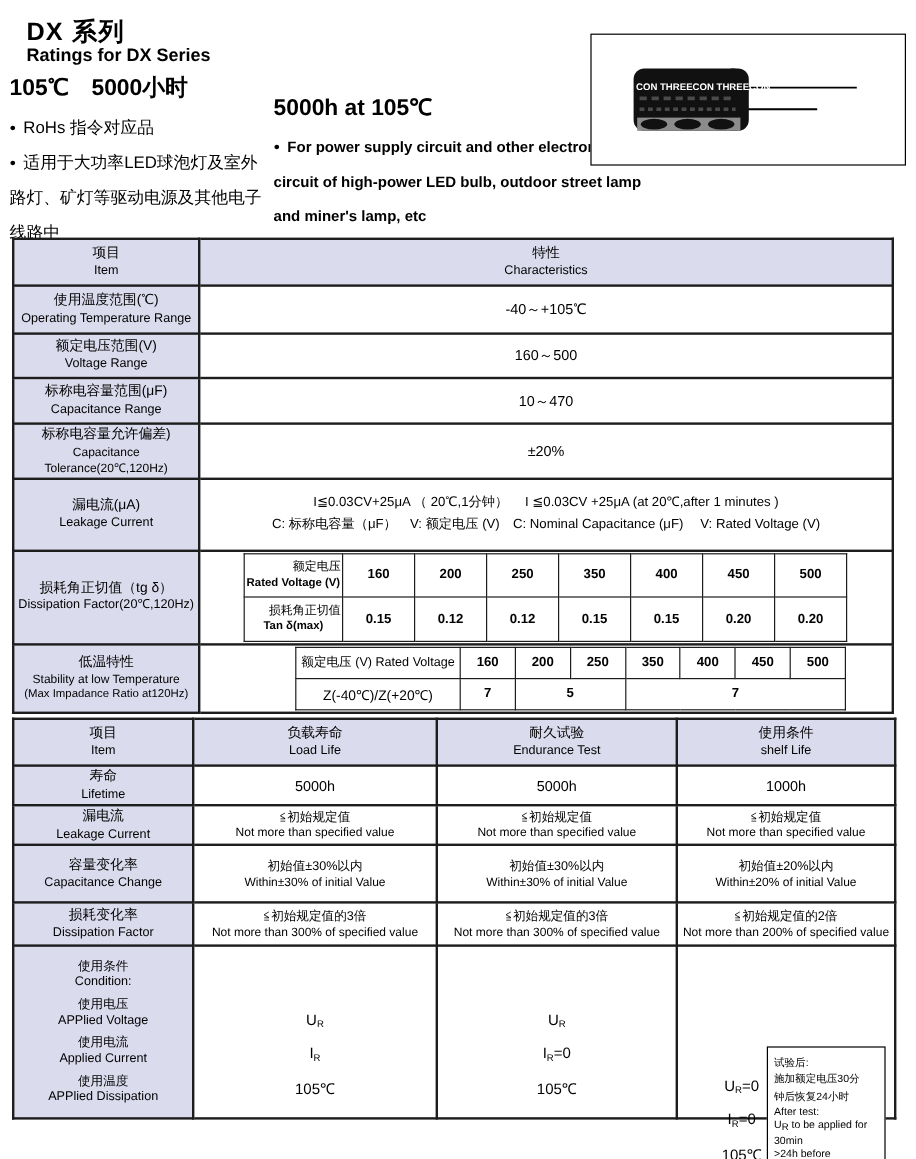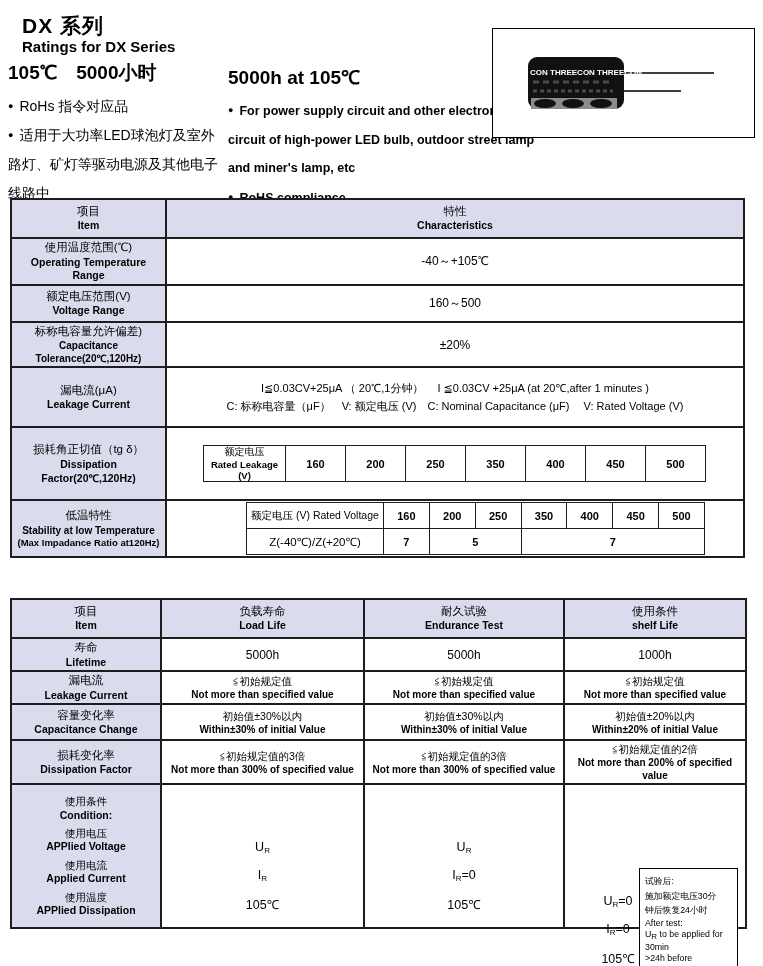--- a/index.html
+++ b/index.html
@@ -6,42 +6,42 @@
   body { background:#fff; }
   .page {
     position:relative; width:763px; height:966px; background:#ffffff;
     font-family:"Liberation Sans", sans-serif; color:#000;
   }
   .abs { position:absolute; }
   .title-zh { left:22px; top:12px; font-size:21px; font-weight:600; letter-spacing:1px; }
   .title-en { left:22px; top:38px; font-size:15px; font-weight:bold; }
   .col-heading { font-size:19px; font-weight:bold; }
   .col-left  { left:8px;  top:60px; width:218px; }
-  .col-right { left:228px; top:64px; width:310px; }
+  .col-right { left:228px; top:76px; width:310px; }
   .bullets { margin-top:6px; }
   .bullet-line { font-size:14px; line-height:29px; }
   .col-right .bullet-line { font-size:12.5px; font-weight:bold; line-height:28.5px; }
   .bullet-dot { font-size:9px; vertical-align:2px; padding-right:6px; }
 
   .cap-box { left:492px; top:28px; width:263px; height:110px; border:1.5px solid #000; background:#fff; }
 
   
   .tbl { border-collapse:collapse; table-layout:fixed; width:735px;padding-left:28px; }
   .tbl td { border:2px solid #1d1d1d; text-align:center; vertical-align:middle; padding:1px 2px; }
   .lbl { background:#dbdbee; }
   .zh  { font-size:11.5px; line-height:1.35; }
-  .en  { font-size:10.5px; font-weight:bold; line-height:1.3; }
+  .en  { font-size:10.5px; font-weight:normal; line-height:1.3; }
   .val { font-size:12px; }
   .t1-wrap { left:10px; top:198px; }
   .t2-wrap { left:10px; top:598px; }
 
   .inner { border-collapse:collapse; table-layout:fixed; }
   .inner td { border:1.5px solid #1d1d1d; text-align:center; vertical-align:middle; padding:0 1px; }
   .inner .num { font-size:11px; font-weight:bold; }
-  .inner .izh { font-size:10px; line-height:1.25; }
+  .inner .izh { font-size:10px; line-height:1.25;text-align:right; }
   .inner .ien { font-size:9.5px; font-weight:bold; line-height:1.2; }
   .diss-inner { width:503px; margin:0 auto 0 34px; }
   .stab-inner { width:459px; margin:0 auto 0 77px; }
 
   .two-line .l1 { font-size:11px; line-height:1.6; }
   .two-line .l2 { font-size:11px; line-height:1.5; }
 
   
   .cond-labels { padding:8px 2px 4px 2px; }
   .cond-pair { margin-bottom:4px; }
@@ -124,20 +124,27 @@
         </td>
         <td class="val">-40～+105℃</td>
       </tr>
       <tr style="height:37px">
         <td class="lbl">
           <div class="zh">额定电压范围(V)</div>
           <div class="en">Voltage Range</div>
         </td>
         <td class="val">160～500</td>
       </tr>
+      <tr style="height:38px">
+        <td class="lbl">
+          <div class="zh">标称电容量范围(μF)</div>
+          <div class="en">Capacitance Range</div>
+        </td>
+        <td class="val">10～470</td>
+      </tr>
       <tr style="height:36px">
         <td class="lbl">
           <div class="zh">标称电容量允许偏差)</div>
           <div class="en" style="font-size:10px">Capacitance Tolerance(20℃,120Hz)</div>
         </td>
         <td class="val">±20%</td>
       </tr>
       <tr style="height:60px">
         <td class="lbl">
           <div class="zh">漏电流(μA)</div>
@@ -162,29 +169,42 @@
                   <col>
                   <col>
                   <col>
                   <col>
                   <col>
                 </colgroup>
             <tbody>
                   <tr style="height:36px">
               <td>
                 <div class="izh">额定电压</div>
-                <div class="ien">Rated Leakage (V)</div>
+                <div class="ien">Rated Voltage (V)</div>
               </td>
               <td class="num">160</td>
               <td class="num">200</td>
               <td class="num">250</td>
               <td class="num">350</td>
               <td class="num">400</td>
               <td class="num">450</td>
               <td class="num">500</td>
+            </tr>
+            <tr style="height:37px">
+              <td>
+                <div class="izh">损耗角正切值</div>
+                <div class="ien">Tan δ(max)</div>
+              </td>
+              <td class="num">0.15</td>
+              <td class="num">0.12</td>
+              <td class="num">0.12</td>
+              <td class="num">0.15</td>
+              <td class="num">0.15</td>
+              <td class="num">0.20</td>
+              <td class="num">0.20</td>
             </tr>
           </tbody>
               </table>
         </td>
       </tr>
       <tr style="height:52px">
         <td class="lbl">
           <div class="zh">低温特性</div>
           <div class="en" style="font-size:10px">Stability at low Temperature</div>
           <div class="en" style="font-size:9.5px">(Max Impadance Ratio at120Hz)</div>
@@ -273,21 +293,21 @@
         </td>
         <td>
           <div class="zh" style="font-size:10.5px">≦初始规定值</div>
           <div class="en" style="font-size:10px">Not more than specified value</div>
         </td>
         <td>
           <div class="zh" style="font-size:10.5px">≦初始规定值</div>
           <div class="en" style="font-size:10px">Not more than specified value</div>
         </td>
       </tr>
-      <tr style="height:36px">
+      <tr style="height:48px">
         <td class="lbl">
           <div class="zh">容量变化率</div>
           <div class="en">Capacitance Change</div>
         </td>
         <td>
           <div class="zh" style="font-size:10.5px">初始值±30%以内</div>
           <div class="en" style="font-size:10px">Within±30% of initial Value</div>
         </td>
         <td>
           <div class="zh" style="font-size:10.5px">初始值±30%以内</div>

